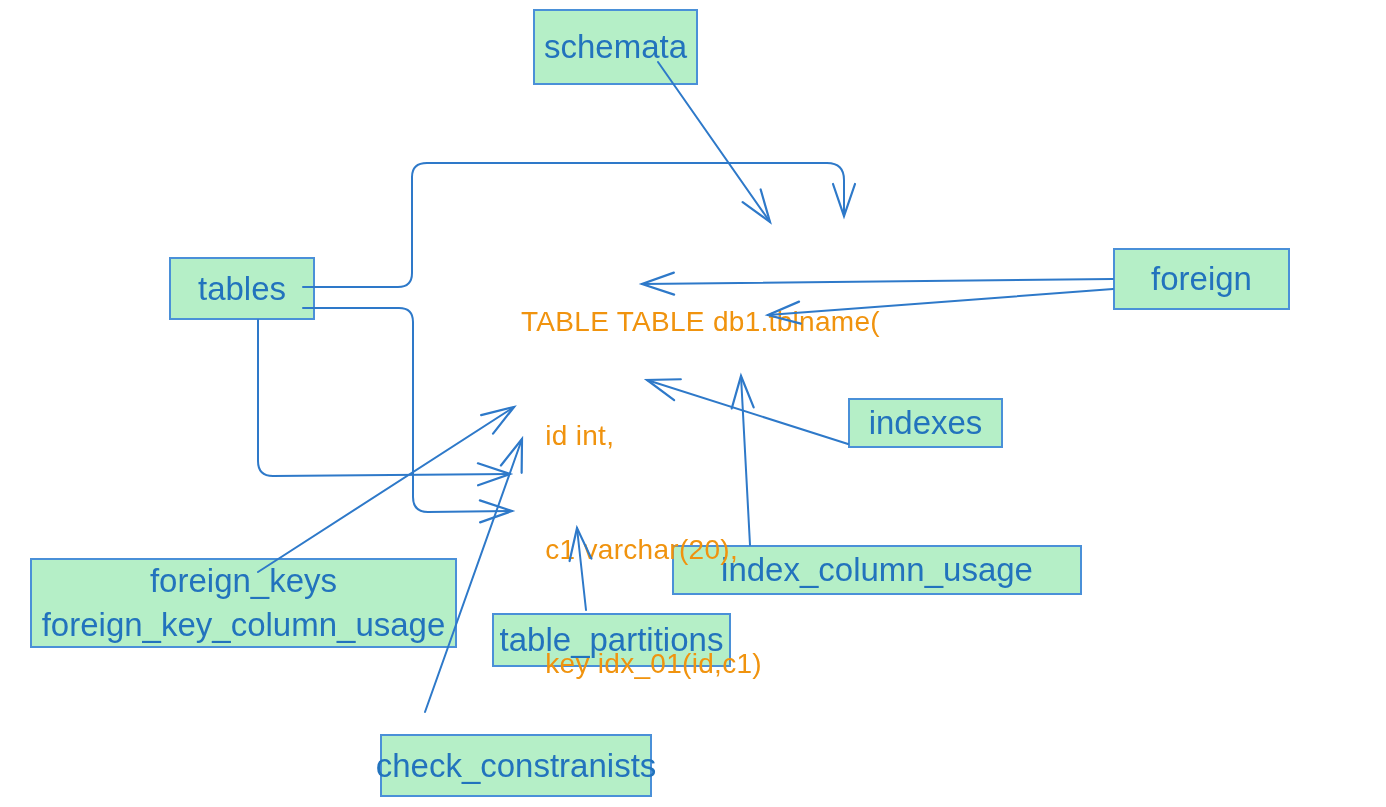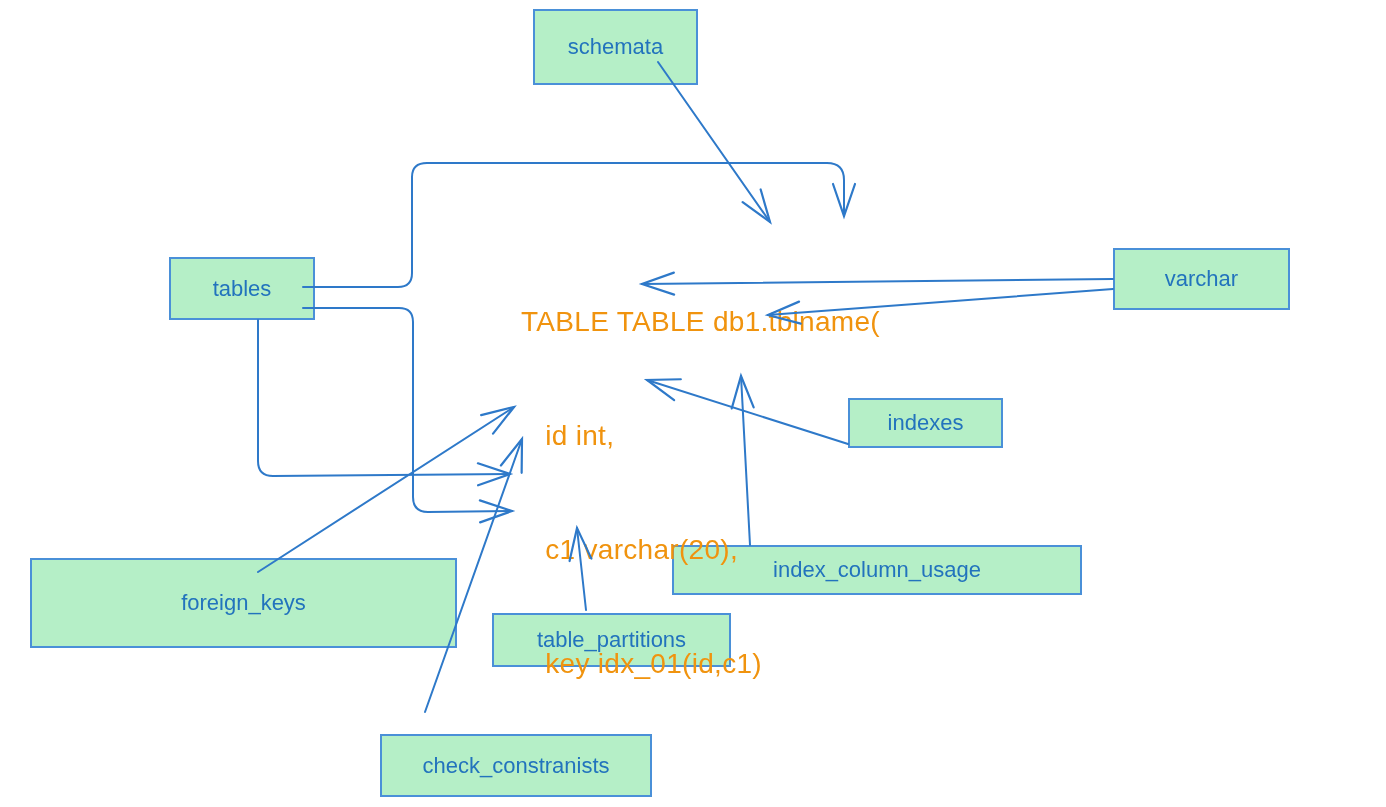--- a/index.html
+++ b/index.html
@@ -13,21 +13,21 @@
   .canvas{
     position:relative;width:1386px;height:807px;overflow:hidden;background:#ffffff;
     font-family:"Liberation Sans",sans-serif;
   }
   .box{
     position:absolute;box-sizing:border-box;
     background:var(--box-fill);
     border:2px solid var(--box-border);
     color:var(--box-text);
     display:flex;flex-direction:column;align-items:center;justify-content:center;
-    font-size:22px;line-height:1.32;text-align:left;
+    font-size:33px;line-height:1.32;text-align:left;
   }
   .sql{
     position:absolute;left:521px;top:227px;
     color:var(--sql-text);
     font-size:28px;line-height:38px;letter-spacing:0.3px;
     white-space:pre;
   }
   svg.connectors{
     position:absolute;left:0;top:0;pointer-events:none;
   }
@@ -46,33 +46,34 @@
 
   <div class="box" style="left:533px;top:9px;width:165px;height:76px;">
     <span>schemata</span>
   </div>
 
   <div class="box" style="left:157px;top:257px;width:146px;height:63px;margin-left:12px;">
     <span>tables</span>
   </div>
 
   <div class="box" style="left:1113px;top:248px;width:177px;height:62px;">
-    <span>varchar</span>
+    <span>foreign</span>
   </div>
 
   <div class="box" style="left:848px;top:398px;width:155px;height:50px;">
     <span>indexes</span>
   </div>
 
   <div class="box" style="left:672px;top:545px;width:410px;height:50px;">
     <span>index_column_usage</span>
   </div>
 
   <div class="box" style="left:30px;top:558px;width:427px;height:90px;">
     <span>foreign_keys</span>
+    <span>foreign_key_column_usage</span>
   </div>
 
   <div class="box" style="left:492px;top:613px;width:239px;height:54px;">
     <span>table_partitions</span>
   </div>
 
   <div class="box" style="left:380px;top:692px;width:272px;height:63px;margin-top:42px;">
     <span>check_constranists</span>
   </div>
 

